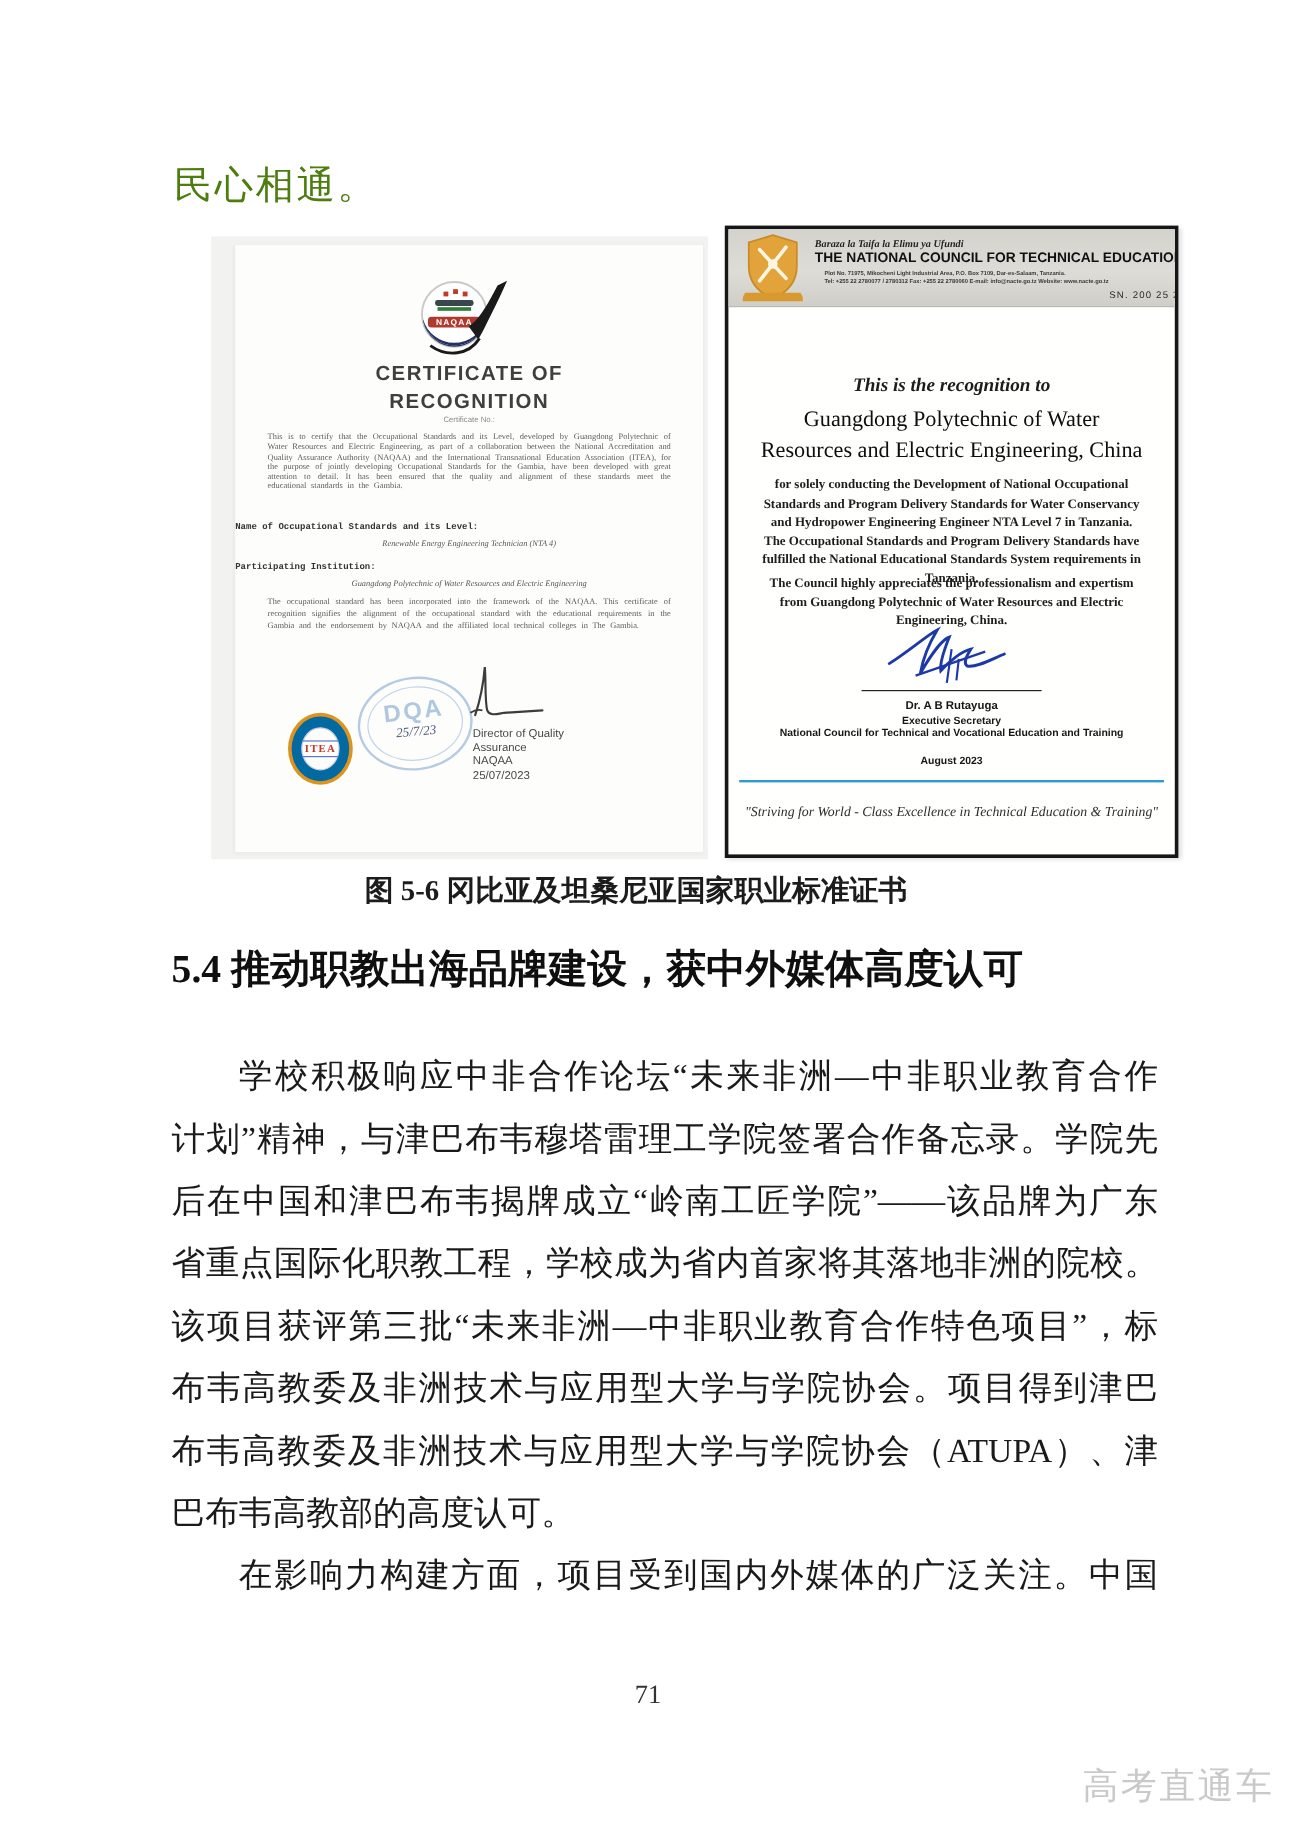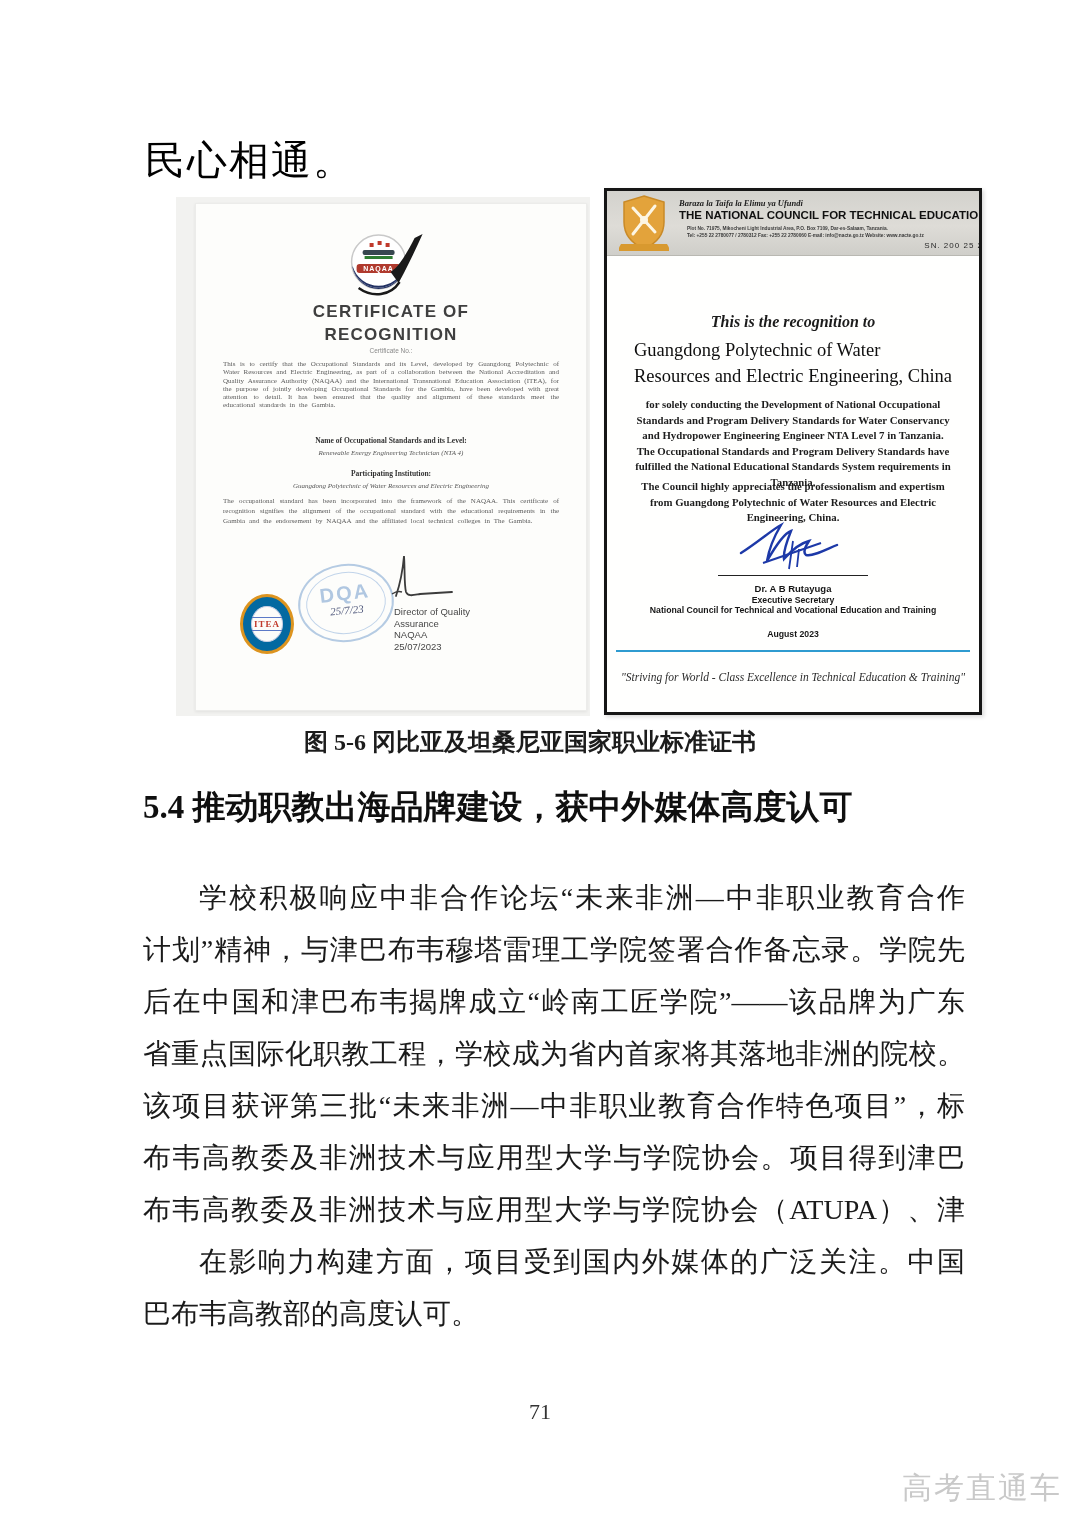--- a/index.html
+++ b/index.html
@@ -1,37 +1,37 @@
 <!DOCTYPE html>
 <html><head>
 <meta charset="utf-8">
 <style>
   html,body{margin:0;padding:0;background:#ffffff;}
   .page{position:relative;width:1080px;height:1527px;background:#ffffff;overflow:hidden;
         font-family:"Liberation Serif","DejaVu Serif",serif;color:#1f1f1f;}
 
   
-  .intro{position:absolute;left:145px;top:133px;font-size:40px;color:#000000;letter-spacing:2px;}
+  .intro{position:absolute;left:145px;top:133px;font-size:32px;color:#4d7c0f;letter-spacing:2px;}
 
   
   .fig-left-wrap{position:absolute;left:176px;top:197px;width:414px;height:519px;background:#f2f2f0;}
   .cert-left{position:absolute;left:19px;top:6px;width:390px;height:506px;background:#fdfdfb;
              border:1px solid #ececea;box-shadow:0 1px 3px rgba(0,0,0,.07);overflow:hidden;}
   .lc-logo{position:absolute;left:50%;top:24px;transform:translateX(-55%);}
   .lc-title{position:absolute;top:96px;left:0;width:100%;text-align:center;
             font-family:"Liberation Sans","DejaVu Sans",sans-serif;font-weight:700;
             font-size:17px;letter-spacing:1.2px;color:#3f3f3f;line-height:23px;}
   .lc-certno{position:absolute;top:143px;left:0;width:100%;text-align:center;
              font-family:"Liberation Sans",sans-serif;font-size:6.5px;color:#8a8a8a;}
   .lc-body{position:absolute;left:27px;right:27px;text-align:justify;color:#5a5a5a;
            font-size:7px;line-height:8.3px;word-spacing:2.2px;}
   .lc-body.b1{top:156px;}
   .lc-body.b2{top:292px;line-height:10px;}
-  .lc-label{position:absolute;left:0;width:100%;text-align:center;font-weight:700;
-            font-size:7.5px;color:#333;}
+  .lc-label{position:absolute;left:0;width:100%;text-align:left;font-weight:700;
+            font-size:7.5px;color:#333;font-family:Liberation Mono, monospace;}
   .lc-value{position:absolute;left:0;width:100%;text-align:center;font-style:italic;
             font-size:7px;color:#555;}
   .itea-seal{position:absolute;left:44px;top:390px;width:54px;height:60px;border-radius:50%;
              background:#0369a1;border:3px solid #dd941f;box-sizing:border-box;}
   .itea-inner{position:absolute;left:8px;top:9px;right:8px;bottom:9px;border-radius:50%;
               background:#fcfcfa;border:1px solid #c9cfe4;display:flex;align-items:center;justify-content:center;}
   .itea-text{font-family:"Liberation Serif",serif;font-weight:700;font-size:9px;color:#c0392b;
              border-top:1px solid #5b79c7;border-bottom:1px solid #5b79c7;padding:1px 2px;letter-spacing:1px;}
   .dqa-stamp{position:absolute;left:102px;top:360px;width:96px;height:78px;border-radius:50%;
              border:2px solid #a9c3df;box-sizing:border-box;transform:rotate(-7deg);opacity:.85;}
@@ -61,22 +61,22 @@
   .nacte-addr{position:absolute;left:80px;font-family:"Liberation Sans",sans-serif;
               font-weight:700;font-size:4.8px;color:#3a3a3a;white-space:nowrap;}
   .a1{top:35px;} .a2{top:42px;}
   .nacte-sn{position:absolute;right:-4px;top:50px;font-family:"Liberation Sans",sans-serif;
             font-size:8px;color:#2a2a2a;letter-spacing:1px;}
   .rc-title{position:absolute;top:78px;left:0;width:100%;text-align:center;font-weight:700;
             font-size:28px;color:#a31f1f;letter-spacing:1px;
             text-shadow:.4px .4px 0 #7e1414;}
   .rc-salutation{position:absolute;top:122px;left:0;width:100%;text-align:center;
                  font-style:italic;font-weight:600;font-size:16px;color:#1c1c1c;}
-  .rc-recipient{position:absolute;top:146px;left:0;width:100%;text-align:left;
-                font-size:18.5px;color:#0e0e0e;line-height:26px;margin-left:27px;}
+  .rc-recipient{position:absolute;top:146px;left:0;width:100%;text-align:center;
+                font-size:18.5px;color:#0e0e0e;line-height:26px;}
   .rc-body{position:absolute;left:26px;right:26px;text-align:center;font-size:10.8px;
            line-height:15.6px;color:#1d1d1d;font-weight:600;}
   .rb1{top:206px;} .rb2{top:288px;left:32px;right:32px;}
   .rc-sig{position:absolute;top:328px;left:50%;transform:translateX(-50%);}
   .rc-sigline{position:absolute;top:384px;left:50%;transform:translateX(-50%);width:150px;
               border-top:1.5px solid #222;}
   .rc-small{position:absolute;left:0;width:100%;text-align:center;
             font-family:"Liberation Sans",sans-serif;font-weight:700;color:#161616;}
   .rc-name{top:392px;font-size:9.5px;}
   .rc-title2{top:404px;font-size:8.7px;}
@@ -216,21 +216,21 @@
   <div class="heading">5.4 推动职教出海品牌建设，获中外媒体高度认可</div>
 
   <div class="bodytext">
     <div class="bline indent">学校积极响应中非合作论坛“未来非洲—中非职业教育合作</div>
     <div class="bline">计划”精神，与津巴布韦穆塔雷理工学院签署合作备忘录。学院先</div>
     <div class="bline">后在中国和津巴布韦揭牌成立“岭南工匠学院”——该品牌为广东</div>
     <div class="bline">省重点国际化职教工程，学校成为省内首家将其落地非洲的院校。</div>
     <div class="bline">该项目获评第三批“未来非洲—中非职业教育合作特色项目”，标</div>
     <div class="bline">布韦高教委及非洲技术与应用型大学与学院协会。项目得到津巴</div>
     <div class="bline">布韦高教委及非洲技术与应用型大学与学院协会（ATUPA）、津</div>
+    <div class="bline short">巴布韦高教部的高度认可。</div>
     <div class="bline indent">在影响力构建方面，项目受到国内外媒体的广泛关注。中国</div>
-    <div class="bline short">巴布韦高教部的高度认可。</div>
   </div>
 
   <div class="pagenum">71</div>
 
   <div class="watermark">高考直通车</div>
 
 </div>
 
 </body></html>

